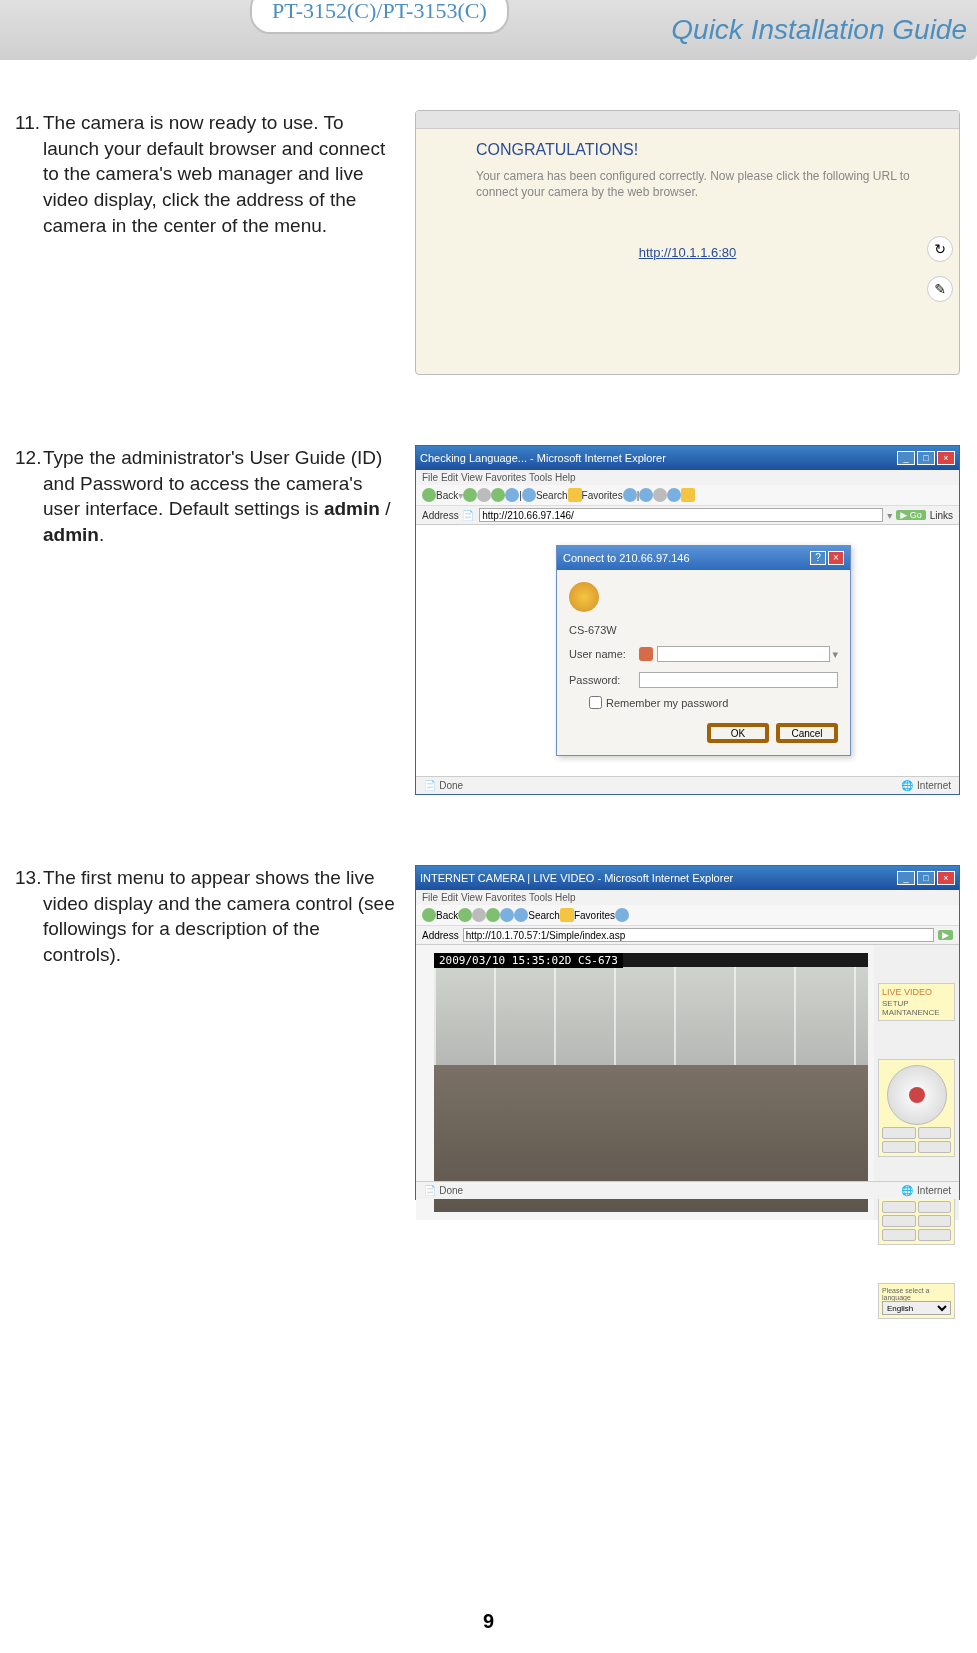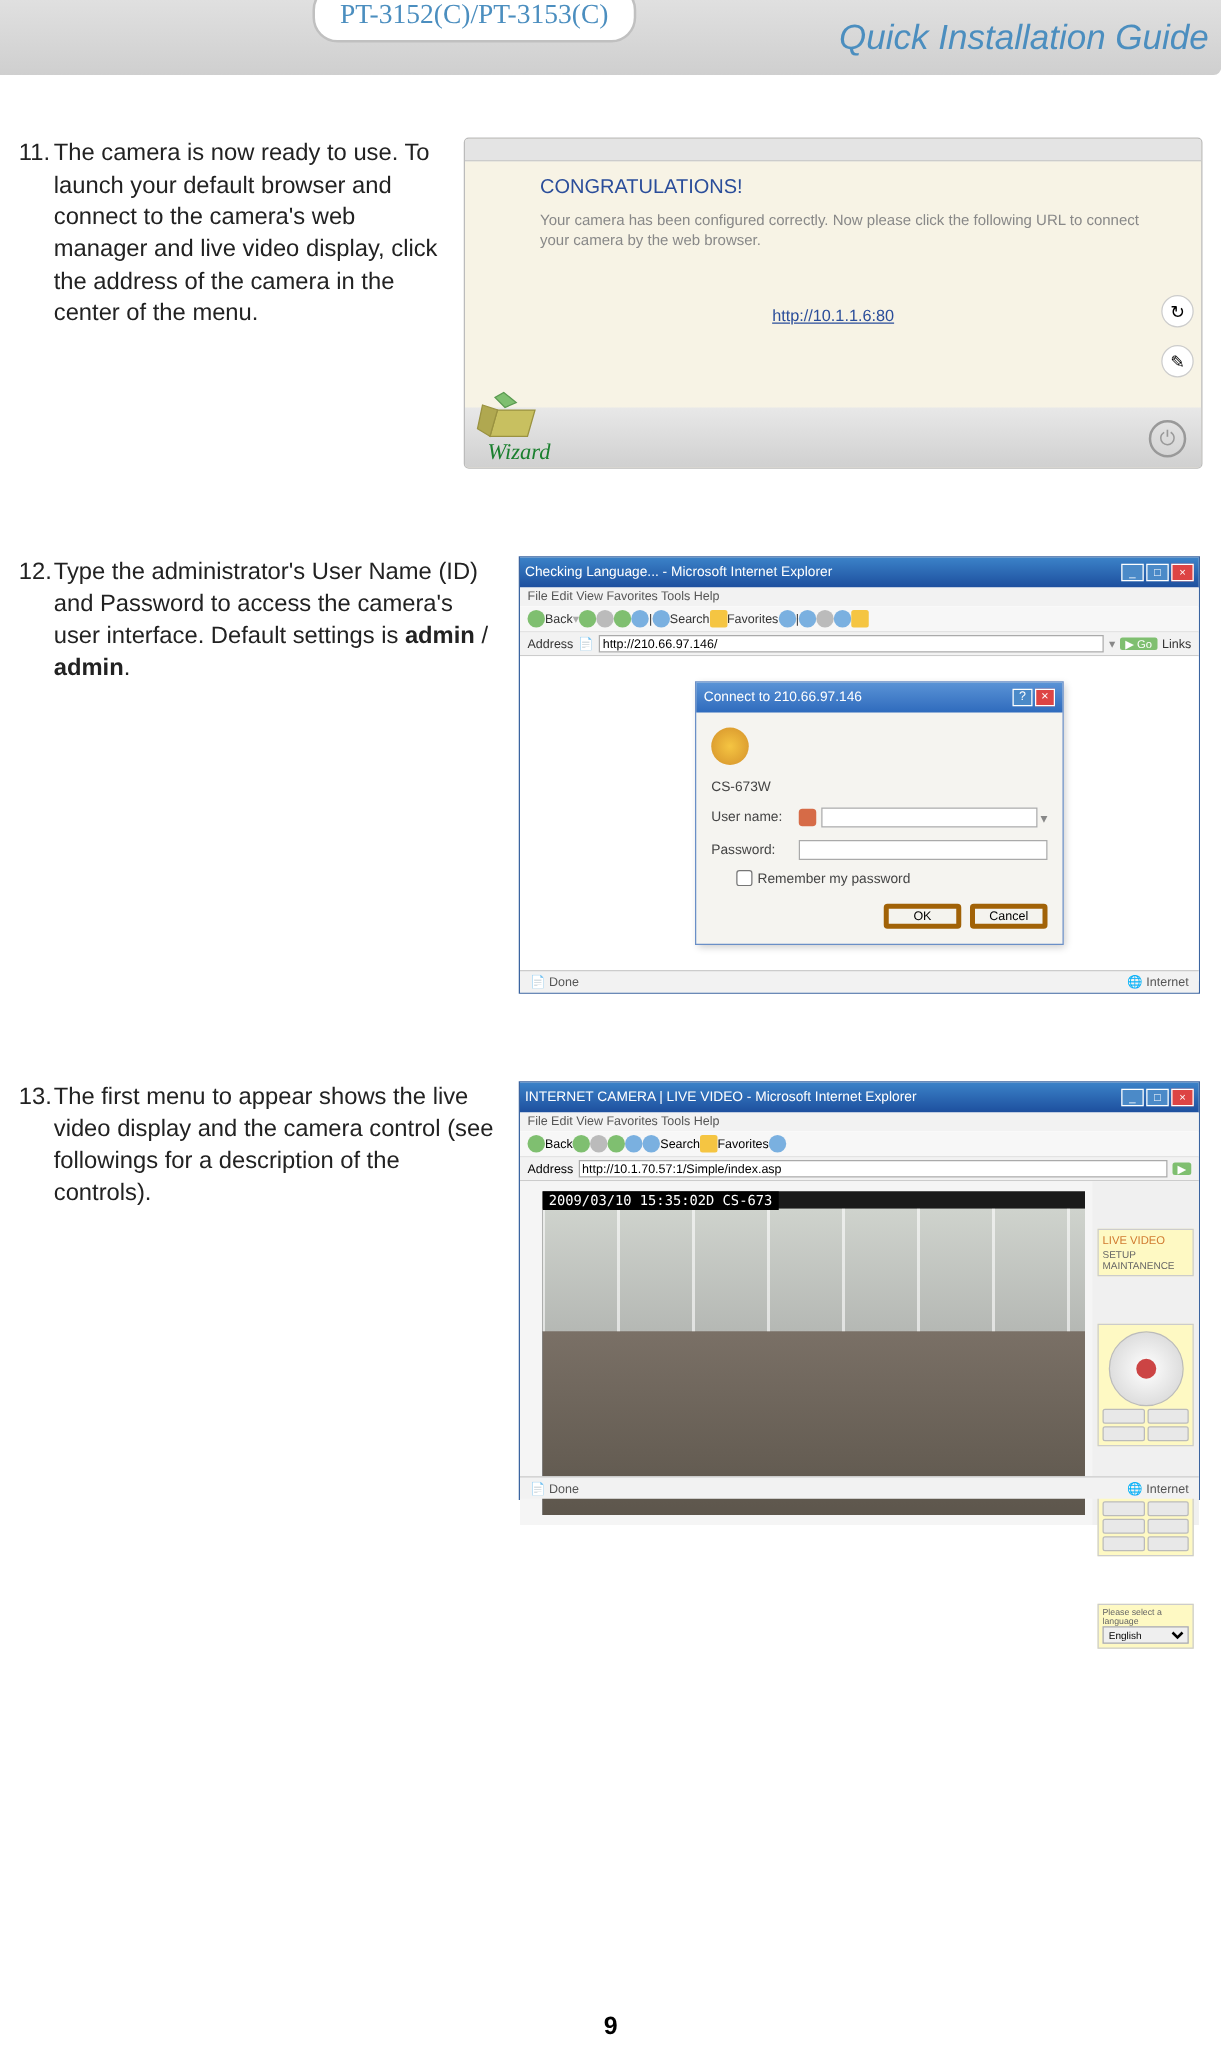--- a/index.html
+++ b/index.html
@@ -38,21 +38,21 @@
   .content { padding: 50px 15px 0 15px; }
 
   .step { display: flex; align-items: flex-start; margin-bottom: 70px; gap: 20px; }
   .step-text { width: 380px; font-size: 19px; line-height: 1.35; color: #222; display: flex; }
   .step-text .num { min-width: 28px; }
   .step-text .bold { font-weight: 700; }
   .step-img { flex: 1; }
 
   
   .wizard-panel {
-    width: 591px; height: 265px;
+    width: 545px; height: 265px;
     border: 1px solid #bbb;
     background: #f7f3e5;
     position: relative;
     border-radius: 4px;
     overflow: hidden;
   }
   .wizard-panel .top-gray { height: 18px; background: #e4e4e4; border-bottom: 1px solid #ccc; }
   .wizard-panel .congrats {
     padding: 12px 30px 0 60px;
     color: #2a4d9a;
@@ -359,38 +359,29 @@
     <div class="step-img">
       <div class="wizard-panel">
         <div class="top-gray"></div>
         <div class="congrats">CONGRATULATIONS!</div>
         <div class="msg">Your camera has been configured correctly. Now please click the following URL to connect your camera by the web browser.</div>
         <div class="link">http://10.1.1.6:80</div>
         <div class="side-icons">
           <div class="icon-circle">↻</div>
           <div class="icon-circle">✎</div>
         </div>
-        <div class="bottom-bar">
-          <svg class="box-icon" viewBox="0 0 60 60">
-            <polygon points="14,45 44,45 50,24 20,24" fill="#c8c060" stroke="#9a9240"></polygon>
-            <polygon points="14,45 20,24 8,20 4,39" fill="#b0a850" stroke="#9a9240"></polygon>
-            <polygon points="25,10 35,18 26,22 18,14" fill="#7fbf70" stroke="#5a9a50"></polygon>
-          </svg>
-          <span class="wizard-label">Wizard</span>
-          <div class="power-btn">⏻</div>
-        </div>
       </div>
     </div>
   </div>
 
   <div class="step">
     <div class="step-text">
       <span class="num">12.</span>
       <span>
-        <span>Type the administrator's User Name (ID) and Password to access the camera's user interface. Default settings is </span><span class="bold">admin</span><span> / </span><span class="bold">admin</span><span>.</span>
+        <span>Type the administrator's User Guide (ID) and Password to access the camera's user interface. Default settings is </span><span class="bold">admin</span><span> / </span><span class="bold">admin</span><span>.</span>
       </span>
     </div>
     <div class="step-img">
       <div class="ie-window">
         <div class="ie-titlebar">
           <span>Checking Language... - Microsoft Internet Explorer</span>
           <span class="winbtns">
             <span class="winbtn min">_</span>
             <span class="winbtn max">□</span>
             <span class="winbtn">×</span>

